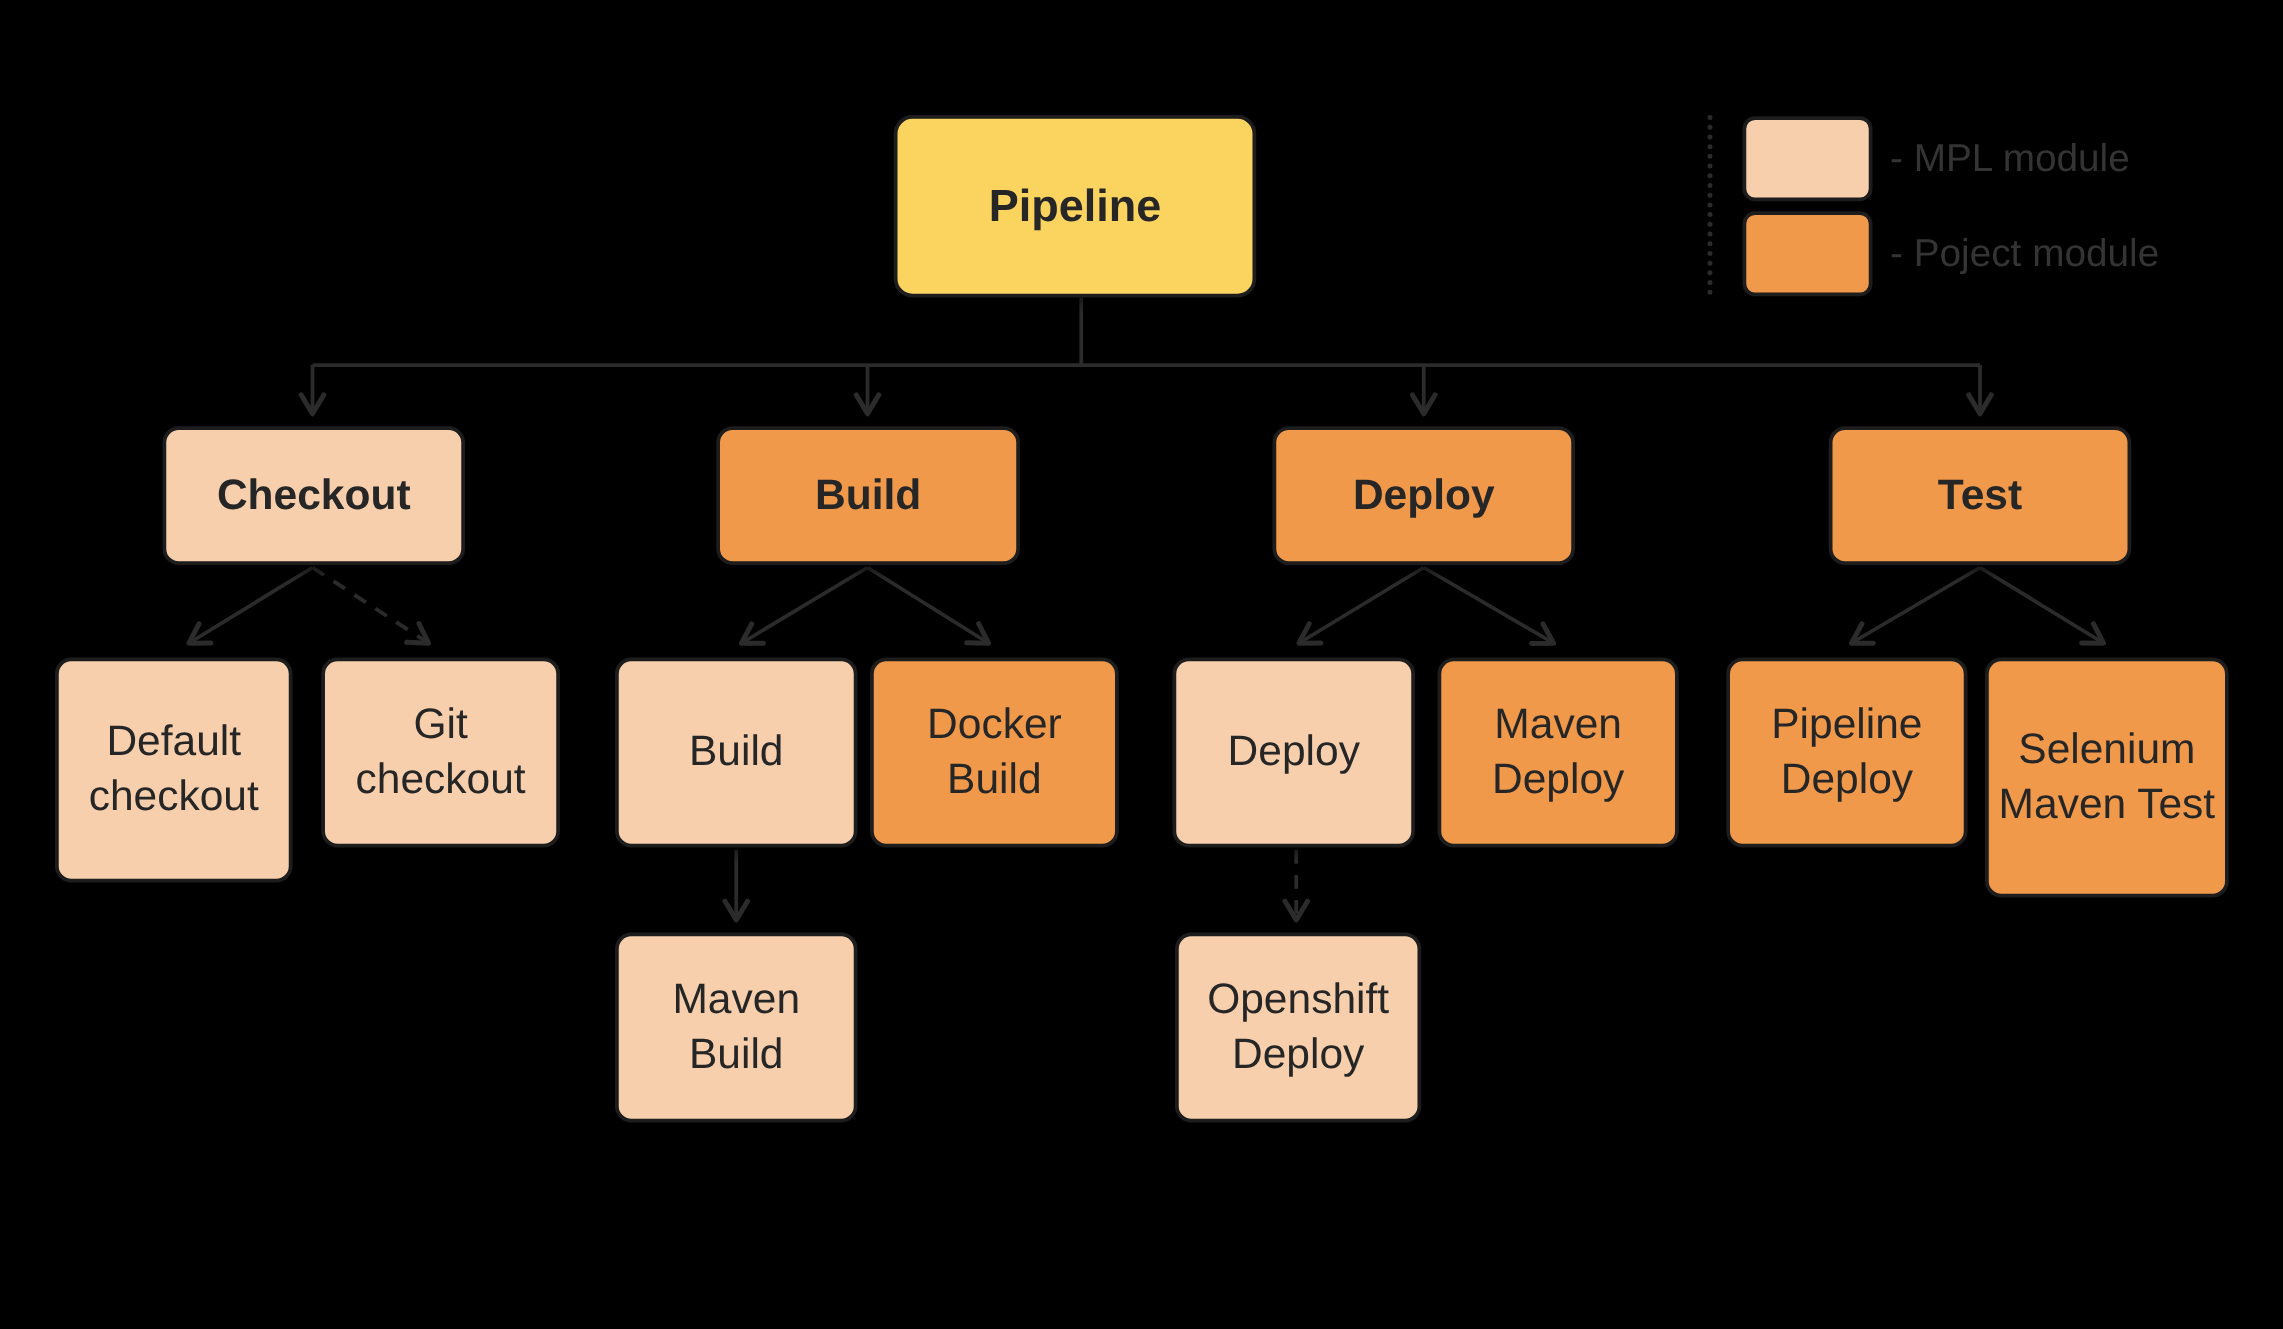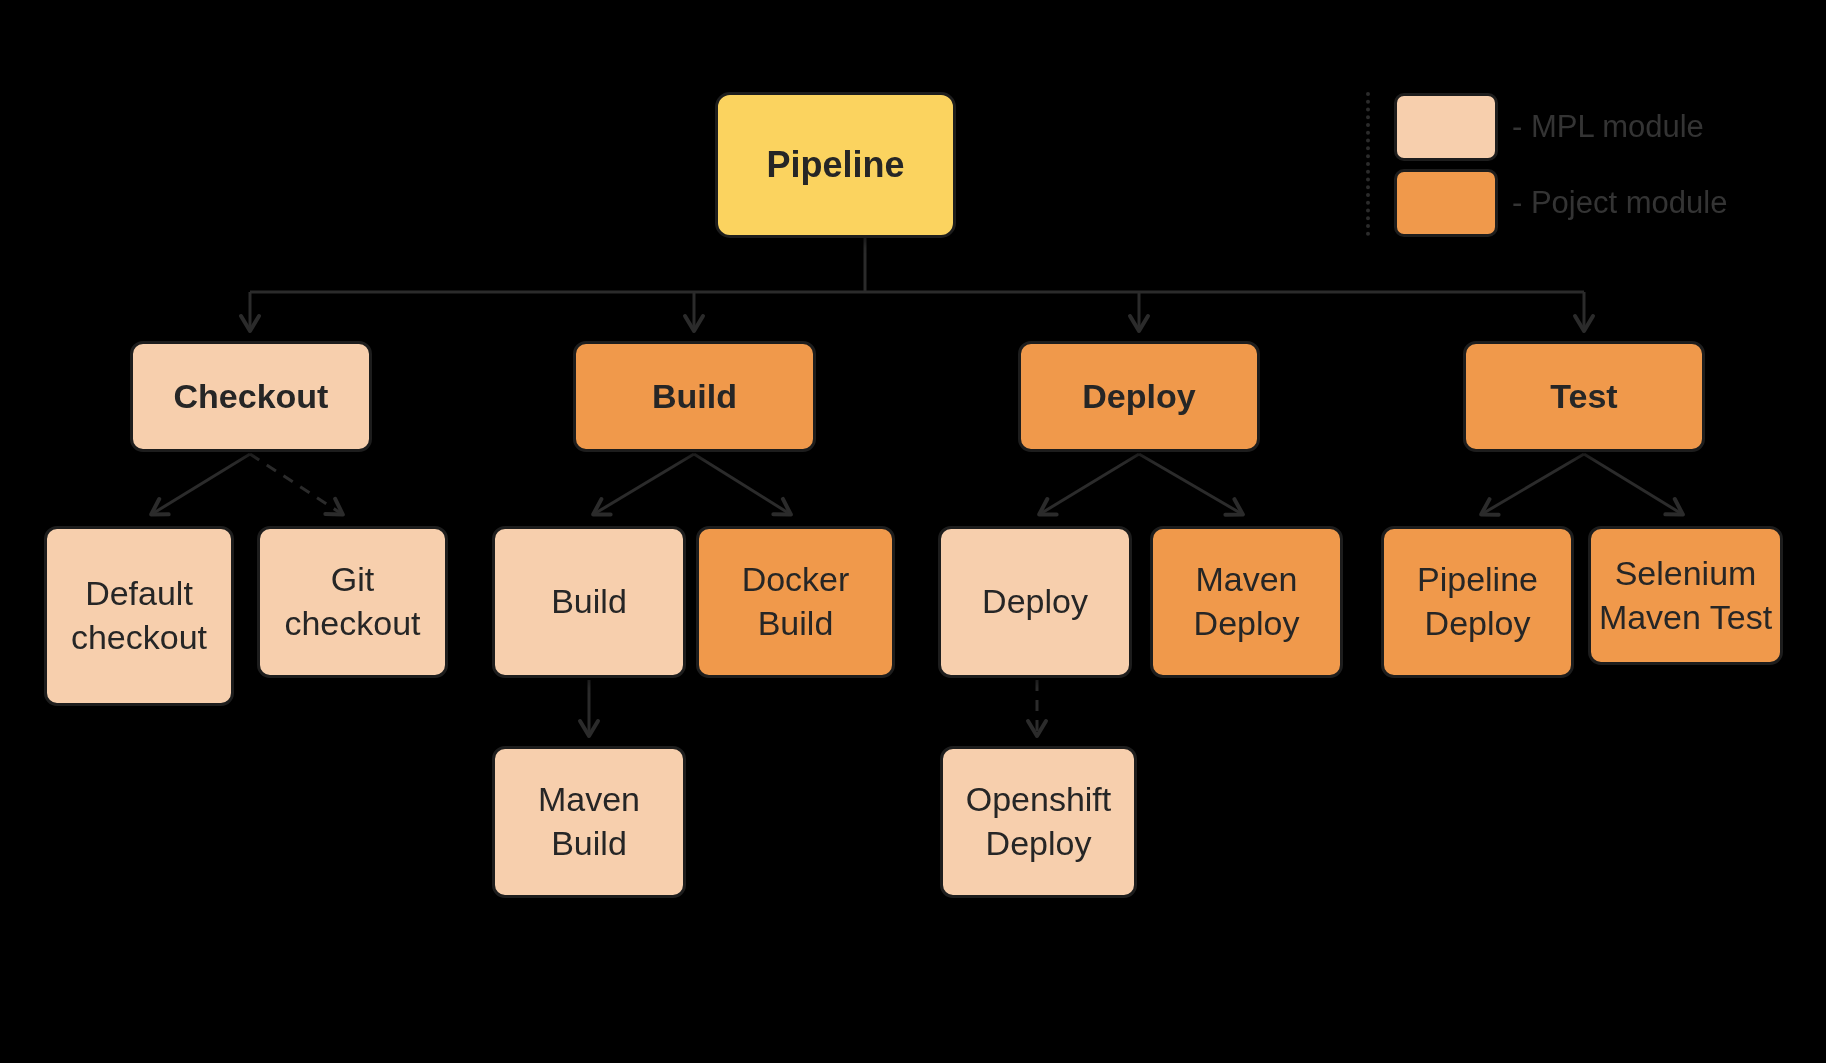--- a/index.html
+++ b/index.html
@@ -110,35 +110,35 @@
     <path class="edge" d="M694 454 L594 514" marker-end="url(#arrow)"></path>
     <path class="edge" d="M694 454 L790 514" marker-end="url(#arrow)"></path>
     <path class="edge" d="M1139 454 L1040 514" marker-end="url(#arrow)"></path>
     <path class="edge" d="M1139 454 L1242 514" marker-end="url(#arrow)"></path>
     <path class="edge" d="M1584 454 L1482 514" marker-end="url(#arrow)"></path>
     <path class="edge" d="M1584 454 L1682 514" marker-end="url(#arrow)"></path>
     <path class="edge" d="M589 680 V735" marker-end="url(#arrow)"></path>
     <path class="edge dashed" d="M1037 680 V735" marker-end="url(#arrow)"></path>
   </svg>
 
-  <div class="node root fill-yellow" style="left:715px; top:92px; width:241px; height:146px;">Pipeline</div>
+  <div class="node root fill-yellow" style="left:715px; top:92px; width:290px; height:146px;">Pipeline</div>
 
   <div class="node stage-lvl fill-peach" style="left:130px; top:341px; width:242px; height:111px;">Checkout</div>
   <div class="node stage-lvl fill-orange" style="left:573px; top:341px; width:243px; height:111px;">Build</div>
   <div class="node stage-lvl fill-orange" style="left:1018px; top:341px; width:242px; height:111px;">Deploy</div>
   <div class="node stage-lvl fill-orange" style="left:1463px; top:341px; width:242px; height:111px;">Test</div>
 
   <div class="node fill-peach" style="left:44px; top:526px; width:190px; height:180px;">Default checkout</div>
   <div class="node fill-peach" style="left:257px; top:526px; width:191px; height:152px;">Git checkout</div>
   <div class="node fill-peach" style="left:492px; top:526px; width:194px; height:152px;">Build</div>
   <div class="node fill-orange" style="left:696px; top:526px; width:199px; height:152px;">Docker Build</div>
   <div class="node fill-peach" style="left:938px; top:526px; width:194px; height:152px;">Deploy</div>
   <div class="node fill-orange" style="left:1150px; top:526px; width:193px; height:152px;">Maven Deploy</div>
   <div class="node fill-orange" style="left:1381px; top:526px; width:193px; height:152px;">Pipeline Deploy</div>
-  <div class="node fill-orange" style="left:1588px; top:526px; width:195px; height:139px;">Selenium Maven Test</div>
+  <div class="node fill-orange" style="left:1588px; top:526px; width:195px; height:192px;">Selenium Maven Test</div>
 
   <div class="node fill-peach" style="left:492px; top:746px; width:194px; height:152px;">Maven Build</div>
   <div class="node fill-peach" style="left:940px; top:746px; width:197px; height:152px;">Openshift Deploy</div>
 
   <div class="legend-dotted"></div>
   <div class="legend-swatch fill-peach" style="top:93px;"></div>
   <div class="legend-label" style="top:93px;">- MPL module</div>
   <div class="legend-swatch fill-orange" style="top:169px;"></div>
   <div class="legend-label" style="top:169px;">- Poject module</div>
 

